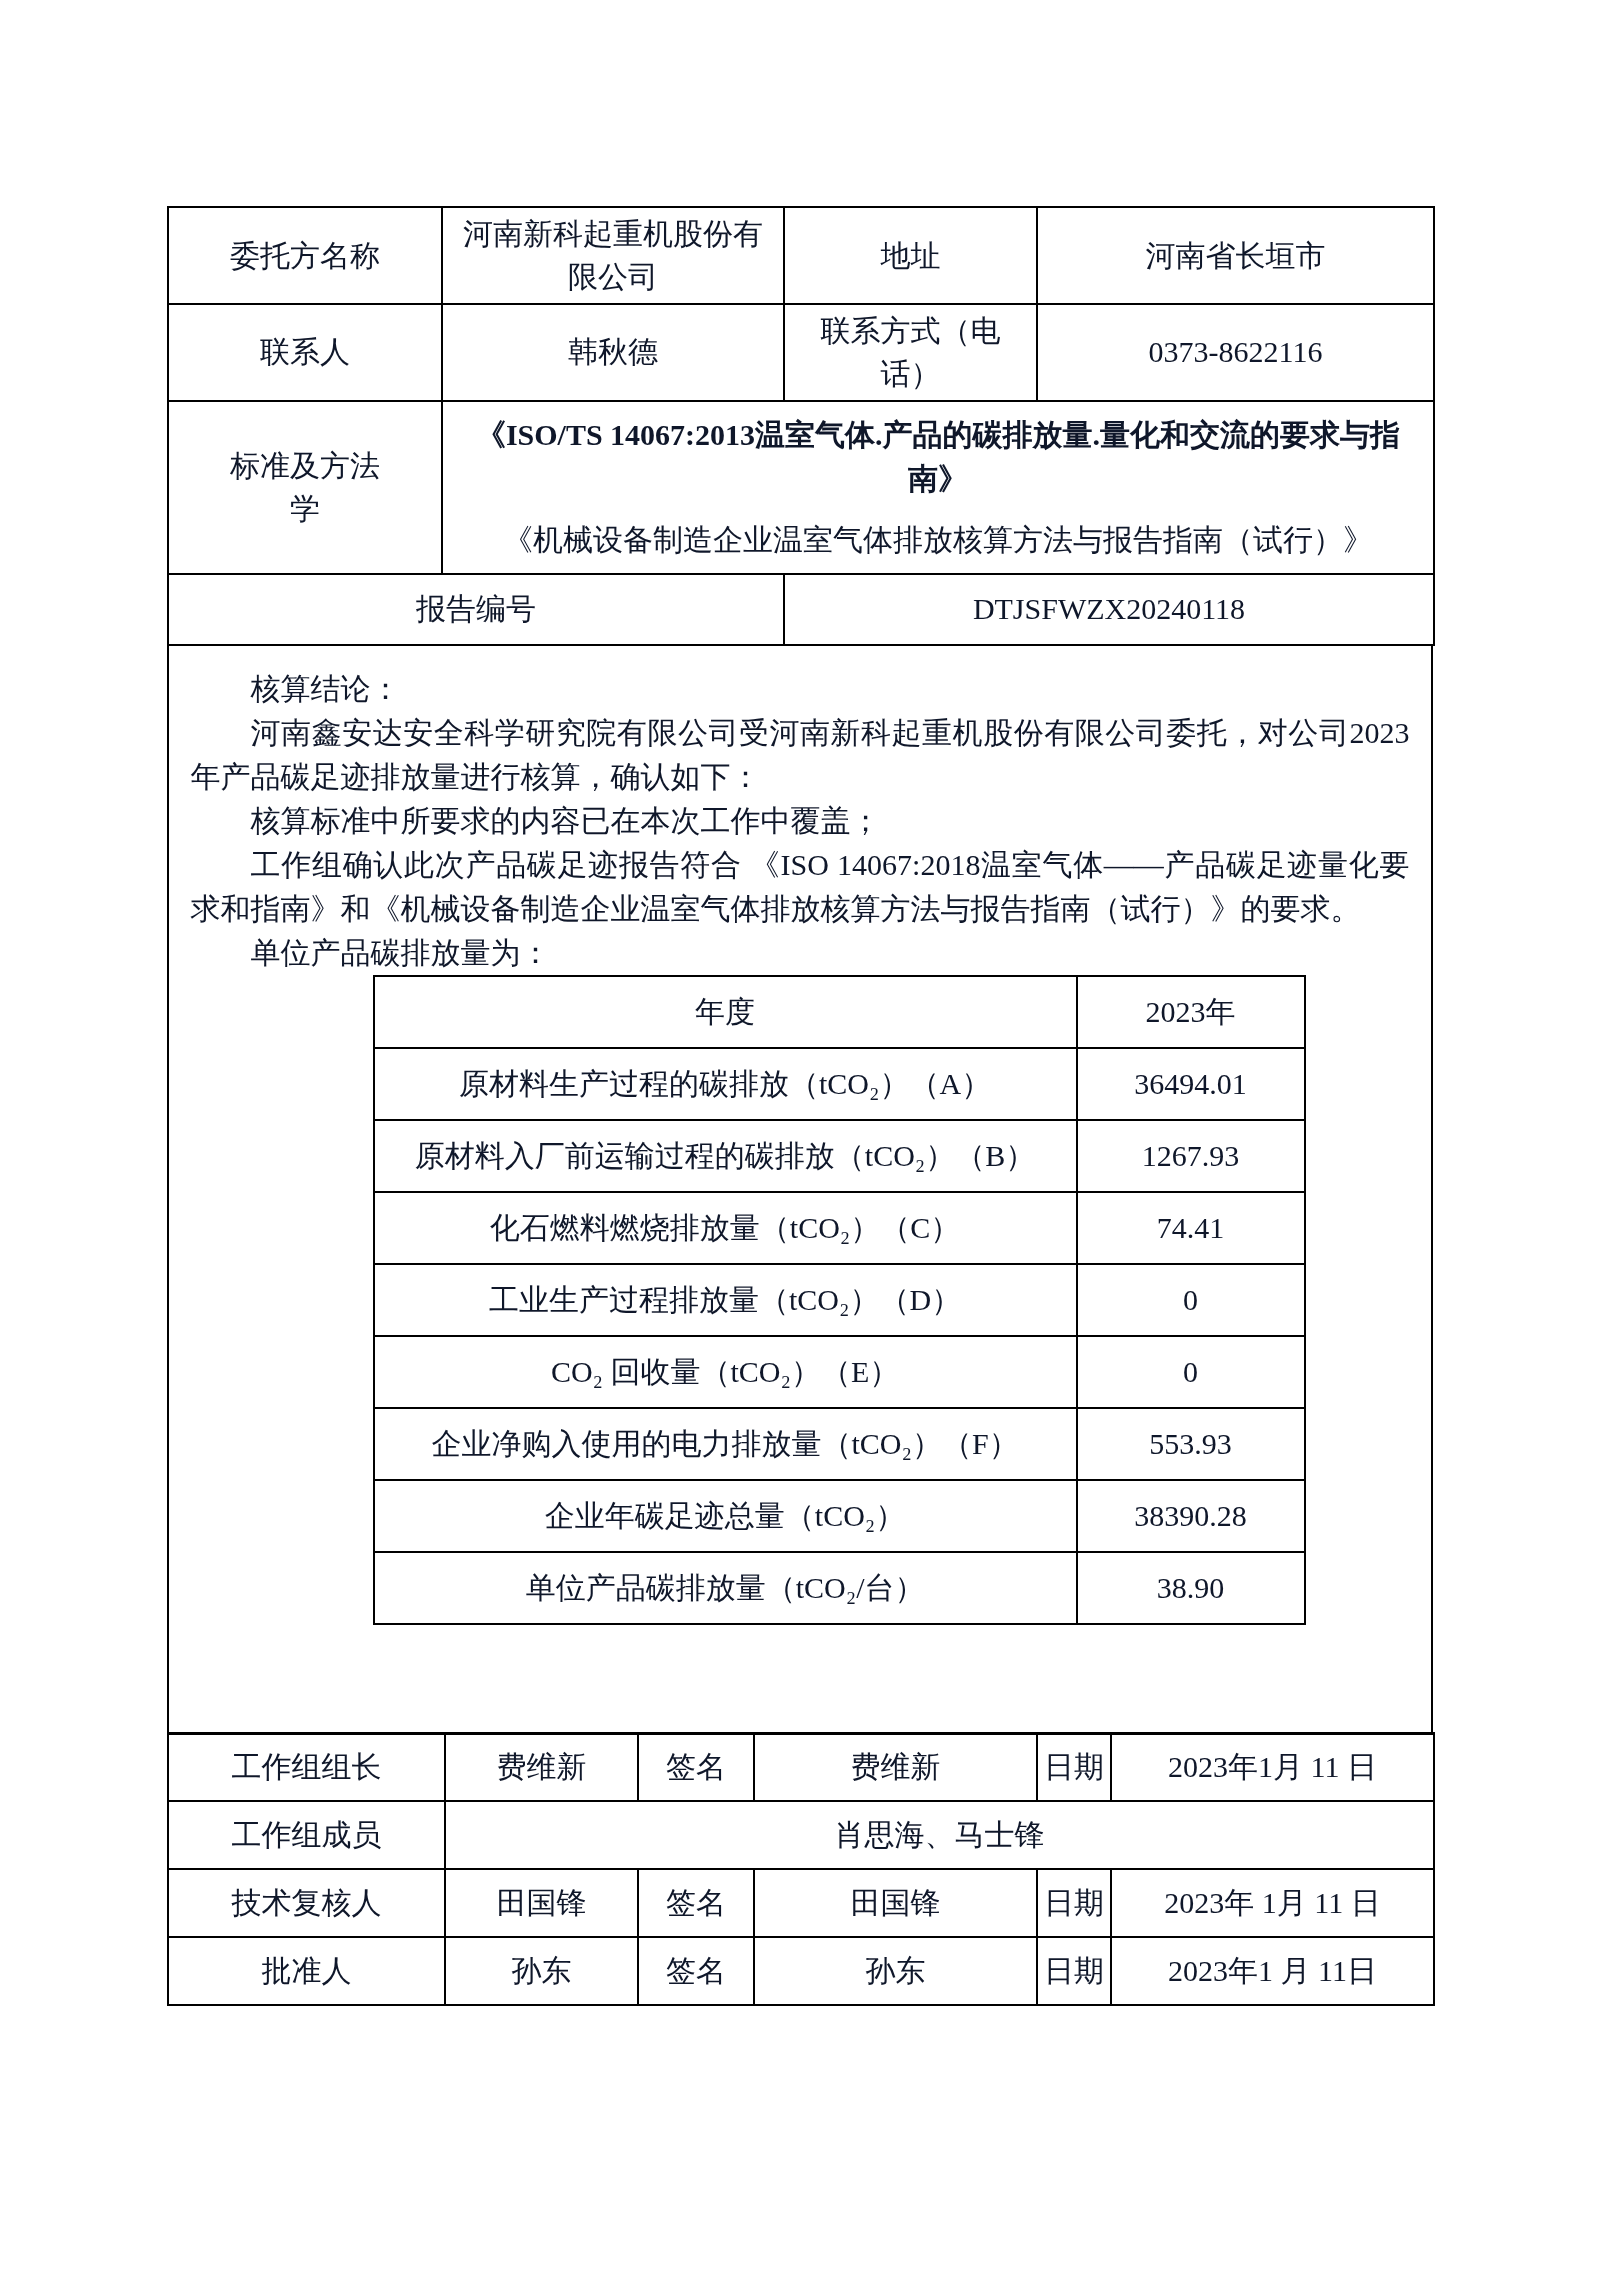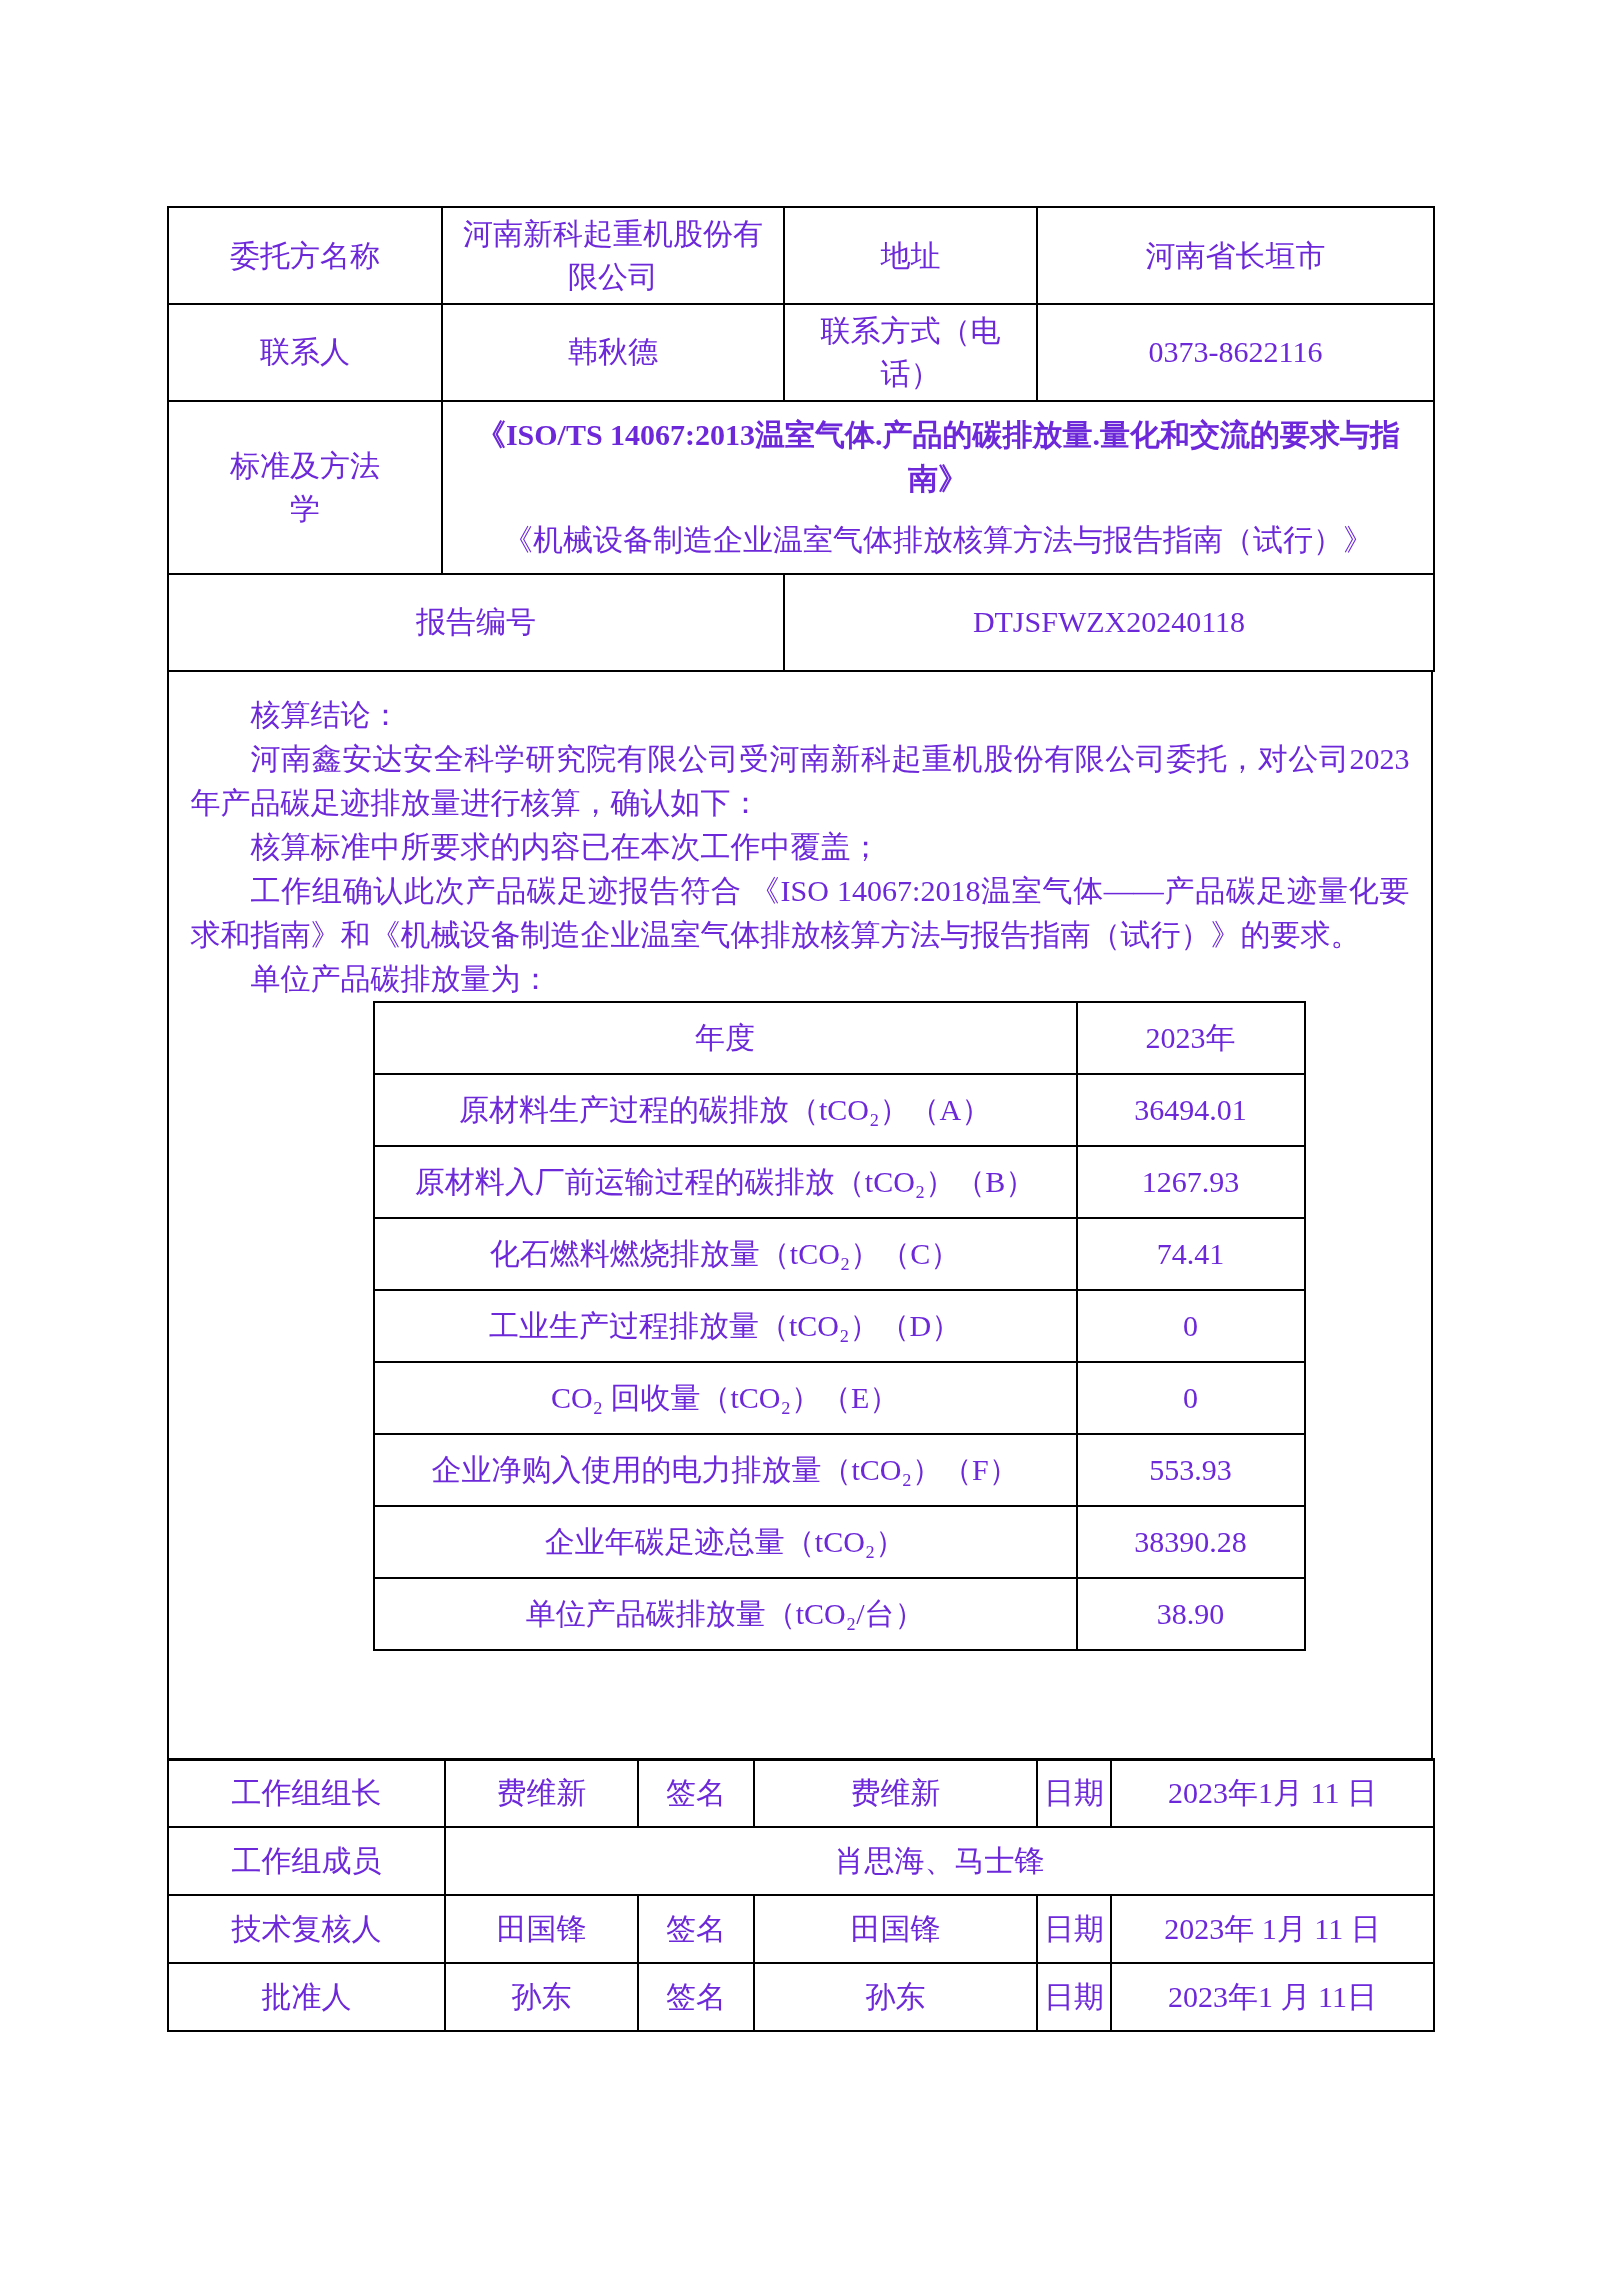--- a/index.html
+++ b/index.html
@@ -4,21 +4,21 @@
 <style>
   * { margin: 0; padding: 0; box-sizing: border-box; }
   html, body { background: #888; }
   .page {
     position: relative;
     width: 1621px;
     height: 2293px;
     background: #ffffff;
     margin: 0 auto;
     font-family: "Liberation Serif", "DejaVu Serif", serif;
-    color: #6d28d9;
+    color: #0f172a;
     overflow: hidden;
   }
   .doc {
     position: absolute;
     left: 167px;
     top: 206px;
     width: 1266px;
   }
   table { border-collapse: collapse; table-layout: fixed; width: 1266px; }
   td {
@@ -26,21 +26,21 @@
     text-align: center;
     vertical-align: middle;
     font-size: 30px;
     line-height: 1.45;
     padding: 3.9px 9.8px;
   }
   
   .t-info .r1 td { height: 93px; }
   .t-info .r2 td { height: 91px; }
   .t-info .r3 td { height: 173px; }
-  .t-info .r4 td { height: 97px; }
+  .t-info .r4 td { height: 71px; }
   .standards-label-wrap { display: inline-block; max-width: 162px; }
   .standards-cell p { }
   .standards-cell .std1 { font-weight: bold; margin-bottom: 17.6px; }
   
   .conclusion {
     border-left: 2.9px solid #000;
     border-right: 2.9px solid #000;
     border-bottom: 2.9px solid #000;
     height: 1089px;
     padding: 21.6px 21.6px 0 21.6px;

